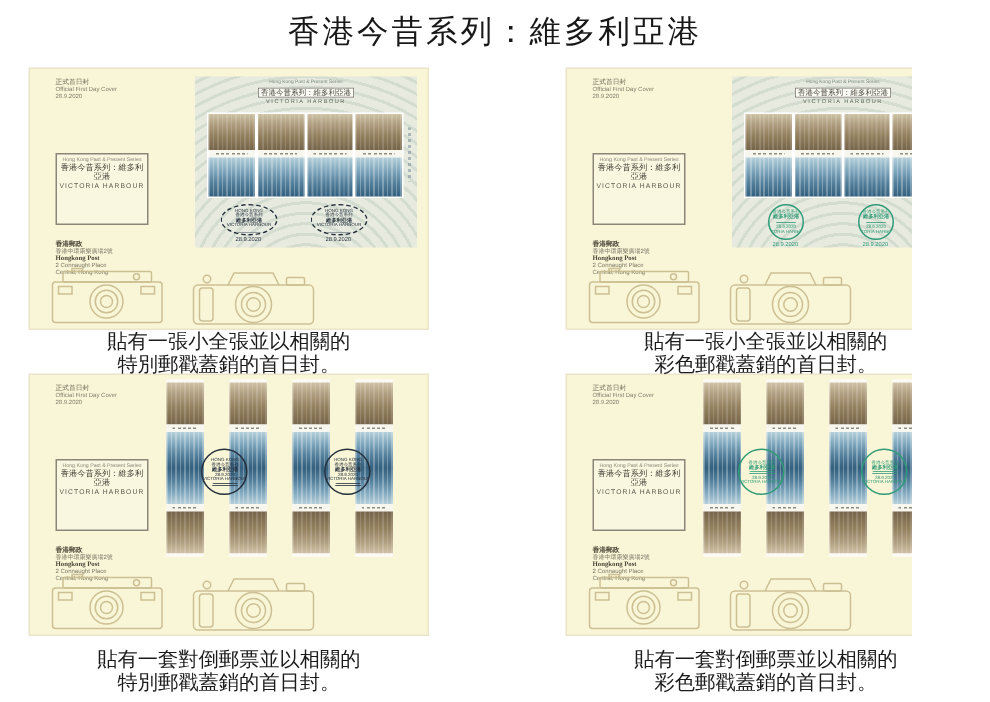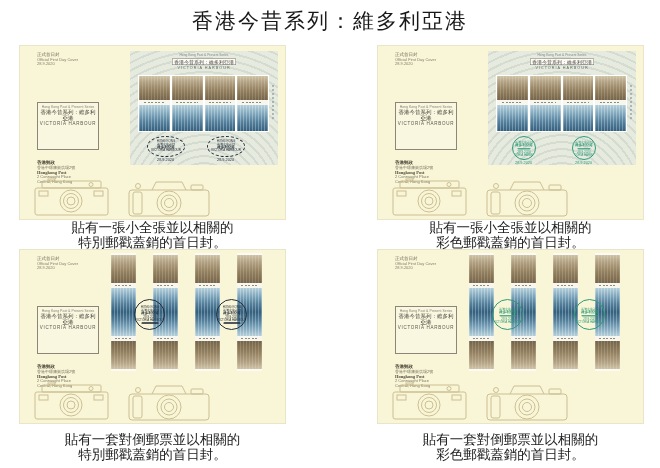--- a/index.html
+++ b/index.html
@@ -1,16 +1,16 @@
 <!DOCTYPE html>
 <html><head>
 <meta charset="utf-8">
 <style>
   html,body{margin:0;padding:0;background:#fff;}
-  .page{position:relative;width:660px;height:468px;background:#ffffff;overflow:hidden;
+  .page{position:relative;width:608px;height:468px;background:#ffffff;overflow:hidden;
         font-family:"Liberation Serif","DejaVu Serif",serif;}
   .title{position:absolute;left:0;top:7px;width:660px;text-align:center;
          font-size:21px;letter-spacing:2px;color:#181818;font-weight:400;}
   
   .cover{position:absolute;width:265px;height:173px;background:#f9f5d7;
          box-shadow:0 0 0 1px #eae4c9;}
   .cover.tl{left:20px;top:46px}
   .cover.tr{left:378px;top:46px}
   .cover.bl{left:20px;top:250px}
   .cover.br{left:378px;top:250px}

